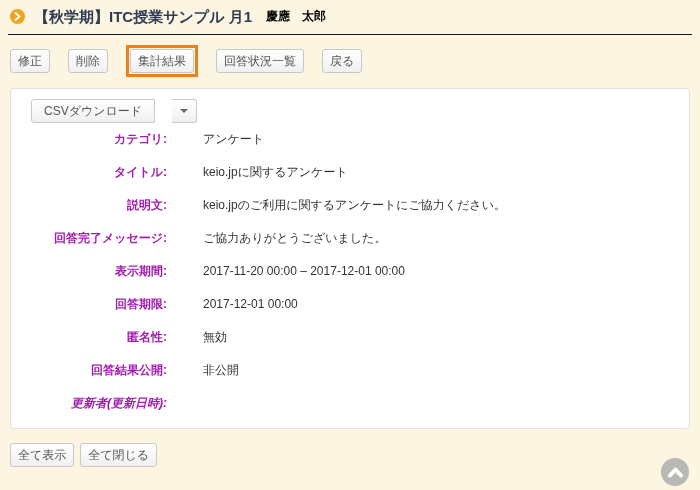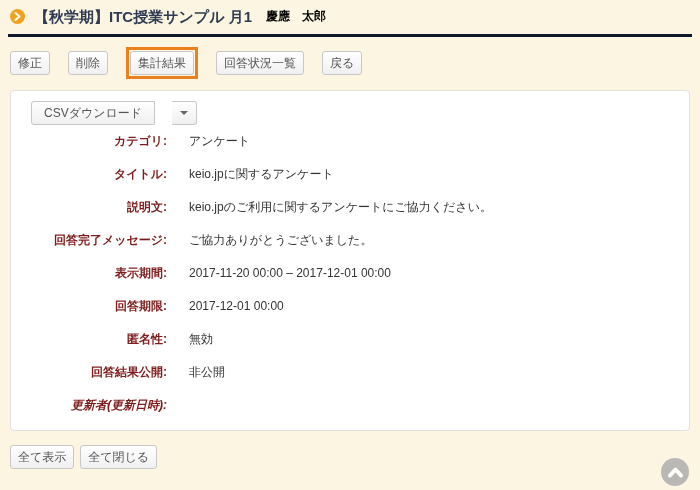--- a/index.html
+++ b/index.html
@@ -8,21 +8,21 @@
     background:#fcf5e2;
     font-family:"Liberation Sans","DejaVu Sans",sans-serif;
     font-size:12px; color:#333;
     position:relative; overflow:hidden;
   }
 
   
   .page-header {
     display:flex; align-items:center;
     margin:0 8px; padding:8px 2px 9px;
-    border-bottom:3px solid #0f172a;
+    border-bottom:1px solid #0f172a;
   }
   .fwd-icon {
     width:15px; height:15px; border-radius:50%;
     background:#f0a11d; color:#fff;
     display:inline-flex; align-items:center; justify-content:center;
     flex:0 0 15px; margin-right:9px;
   }
   .page-title { font-size:15px; font-weight:bold; color:#2e3b52; line-height:17px; }
   .header-user { font-size:12px; font-weight:bold; color:#000000; margin-left:14px; }
 
@@ -67,23 +67,23 @@
     display:inline-block; width:0; height:0;
     border-left:4px solid transparent; border-right:4px solid transparent;
     border-top:4px solid #666;
   }
 
   .fields { margin-top:4px; }
   .field-row { display:flex; margin-bottom:17px; line-height:16px; }
   .field-row:last-child { margin-bottom:0;font-style:italic; }
   .field-label {
     width:136px; flex:0 0 136px;
-    text-align:right; font-weight:bold; color:#7f1d1d;
+    text-align:right; font-weight:bold; color:#a21caf;
   }
-  .field-value { margin-left:22px; color:#333; }
+  .field-value { margin-left:36px; color:#333; }
 
   
   .footer-toolbar {
     display:flex; align-items:center; gap:6px;
     padding:14px 10px 0;
   }
   .scroll-top-btn {
     position:absolute; right:11px; bottom:4px;
     width:28px; height:28px; border-radius:50%;
     background:#bab8b4; border:none; cursor:pointer;

